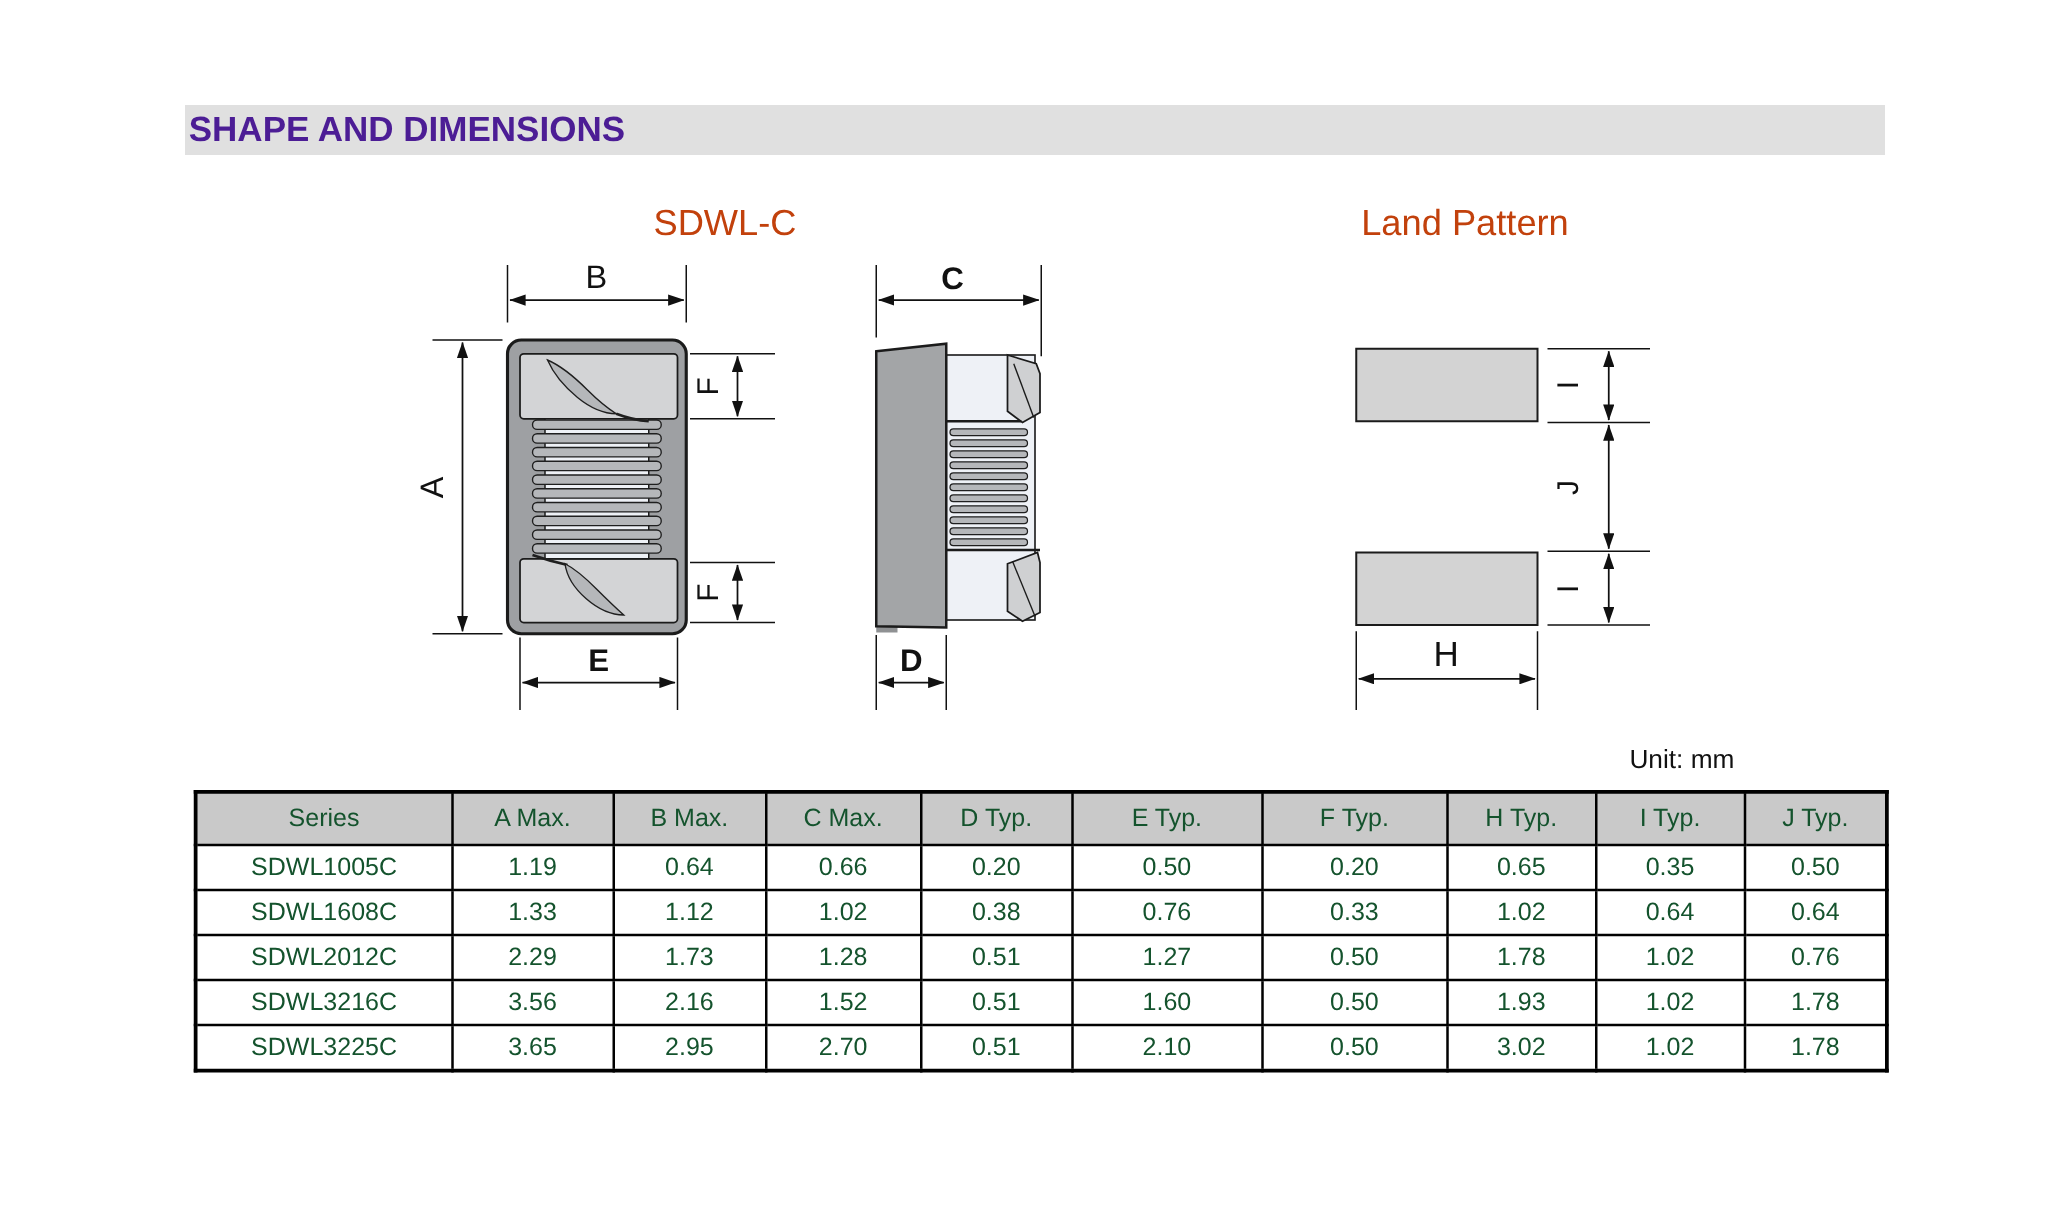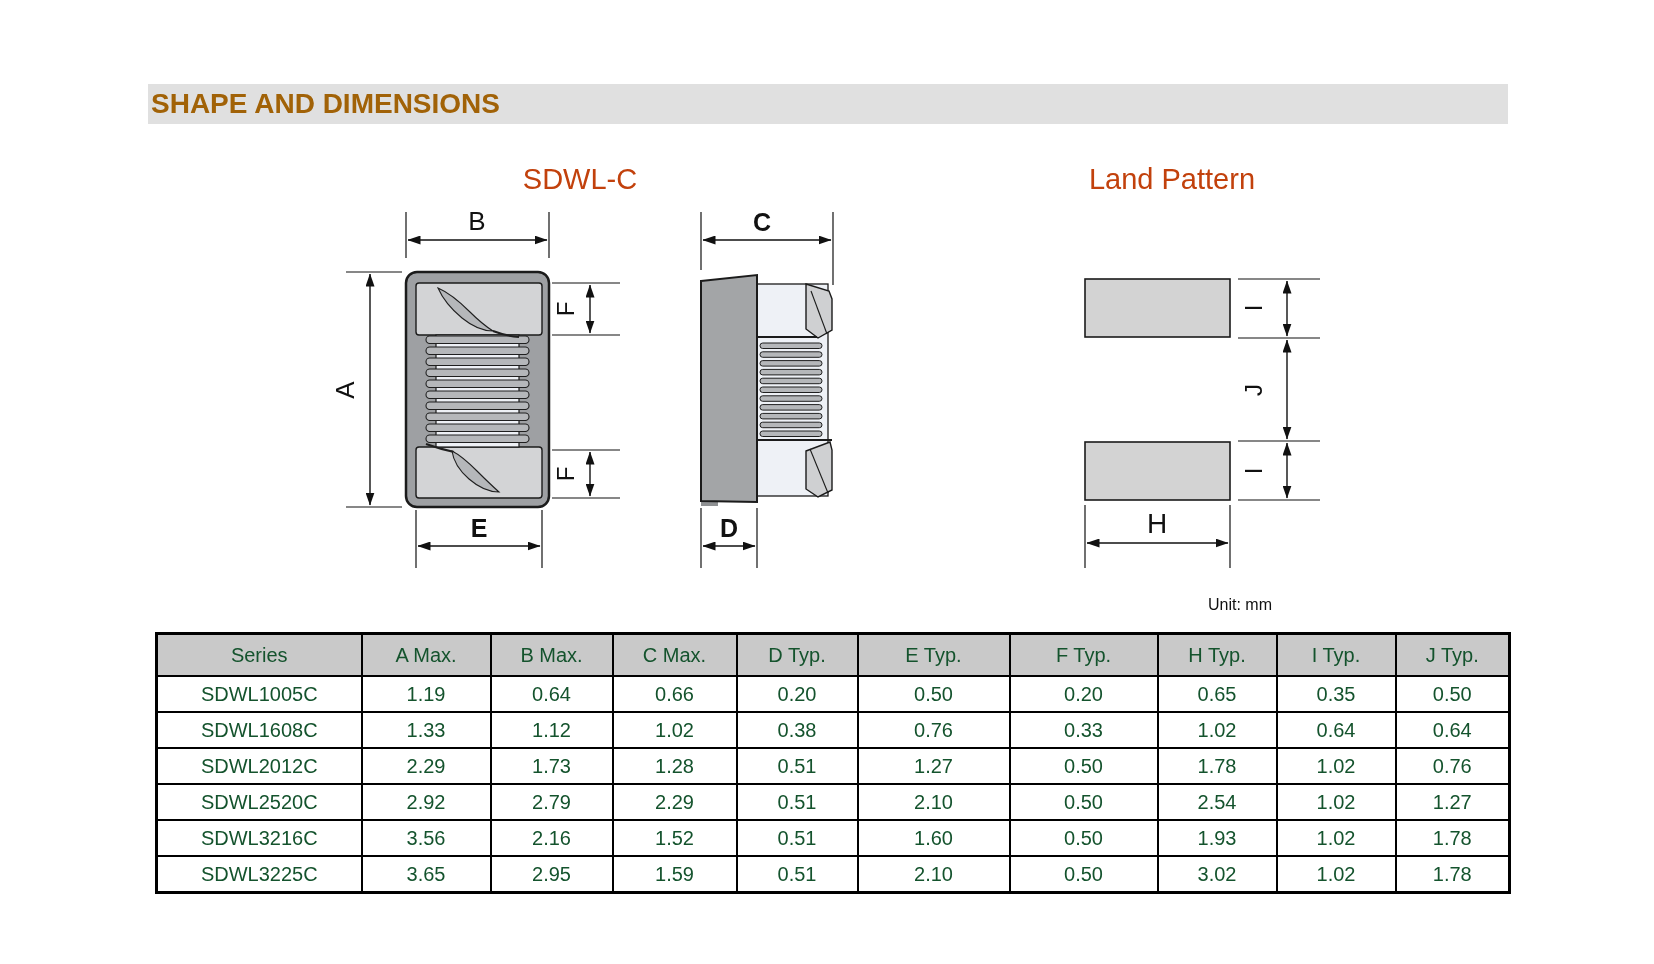--- a/index.html
+++ b/index.html
@@ -7,32 +7,32 @@
     width:1654px;height:964px;position:relative;background:#ffffff;
     font-family:"Liberation Sans", sans-serif;color:#111;
     overflow:hidden;
   }
   .title-bar{
     position:absolute;left:148px;top:84px;width:1360px;height:40px;
     background:#e0e0e0;
   }
   .title-bar h1{
     margin:0;padding-left:3px;font-size:28px;line-height:40px;
-    font-weight:bold;color:#a16207;letter-spacing:0px;
+    font-weight:bold;color:#4c1d95;letter-spacing:0px;
   }
   .fig-title{
     position:absolute;top:163px;width:260px;text-align:center;
     font-size:29px;color:#c2410c;
   }
   #fig-title-sdwlc{left:450px;}
   #fig-title-land{left:1042px;}
   #drawing-svg{position:absolute;left:0;top:190px;}
   .unit-note{
-    position:absolute;left:1208px;top:596px;width:275px;text-align:left;
-    font-size:16px;color:#111;
+    position:absolute;left:1208px;top:596px;width:275px;text-align:center;
+    font-size:21px;color:#111;
   }
   table.dim-table{
     position:absolute;left:155px;top:632px;width:1353px;
     border-collapse:collapse;table-layout:fixed;
     font-size:20px;color:#14532d;
   }
   table.dim-table,
   table.dim-table th,
   table.dim-table td{border:2px solid #000;}
   table.dim-table{border:3px solid #000;}
@@ -274,48 +274,36 @@
         <td>1.73</td>
         <td>1.28</td>
         <td>0.51</td>
         <td>1.27</td>
         <td>0.50</td>
         <td>1.78</td>
         <td>1.02</td>
         <td>0.76</td>
       </tr>
       <tr>
-        <td>SDWL2520C</td>
-        <td>2.92</td>
-        <td>2.79</td>
-        <td>2.29</td>
-        <td>0.51</td>
-        <td>2.10</td>
-        <td>0.50</td>
-        <td>2.54</td>
-        <td>1.02</td>
-        <td>1.27</td>
-      </tr>
-      <tr>
         <td>SDWL3216C</td>
         <td>3.56</td>
         <td>2.16</td>
         <td>1.52</td>
         <td>0.51</td>
         <td>1.60</td>
         <td>0.50</td>
         <td>1.93</td>
         <td>1.02</td>
         <td>1.78</td>
       </tr>
       <tr>
         <td>SDWL3225C</td>
         <td>3.65</td>
         <td>2.95</td>
-        <td>1.59</td>
+        <td>2.70</td>
         <td>0.51</td>
         <td>2.10</td>
         <td>0.50</td>
         <td>3.02</td>
         <td>1.02</td>
         <td>1.78</td>
       </tr>
     </tbody>
 </table>
 

